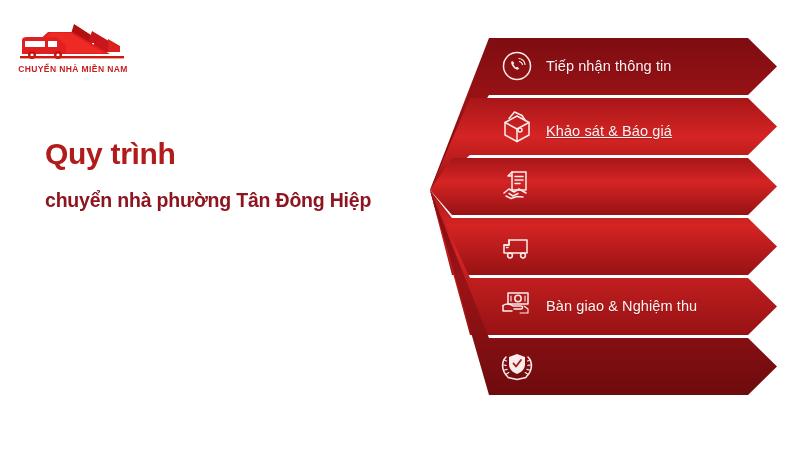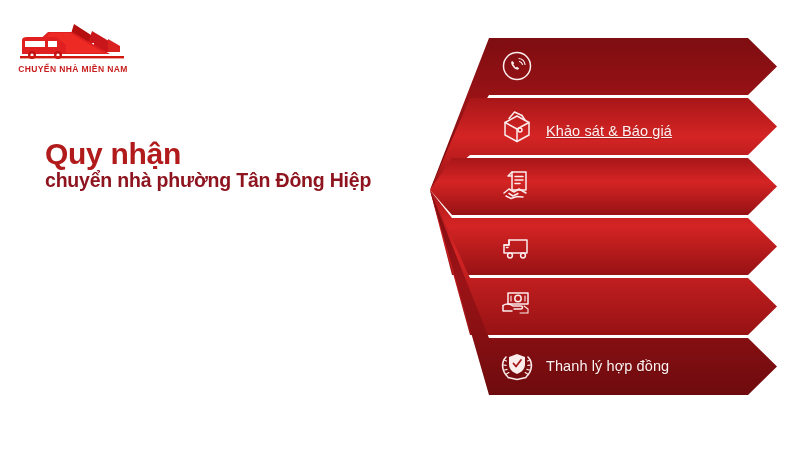--- a/index.html
+++ b/index.html
@@ -21,21 +21,21 @@
     font-family:"Liberation Sans", sans-serif;
   }
 
   
   .headline { position:absolute; left:45px; top:138px; width:400px; }
   .headline .line1 {
     font-size:30px; font-weight:bold; color:#B11B1B;
     letter-spacing:-.3px; line-height:1.05;
   }
   .headline .line2 {
-    margin-top:0; font-size:19.5px; font-weight:bold;
+    margin-top:20px; font-size:19.5px; font-weight:bold;
     color:#8E1520; letter-spacing:-.2px; line-height:1.12;
   }
 
   
   #fan { position:absolute; left:0; top:0; width:800px; height:450px; }
   .row-label {
     position:absolute; color:#fdf2f2; font-size:14.5px;
     font-weight:400; letter-spacing:.1px; white-space:nowrap;
     font-family:"Liberation Sans", sans-serif;
     text-shadow:0 1px 1px rgba(0,0,0,.18);
@@ -66,21 +66,21 @@
       <circle cx="18" cy="35" r="1.6" fill="#ffffff"></circle>
       <circle cx="44" cy="35" r="4" fill="#C21212"></circle>
       <circle cx="44" cy="35" r="1.6" fill="#ffffff"></circle>
 
       <rect x="6" y="36" width="104" height="2.4" fill="#D0180F"></rect>
     </svg>
     <div class="logo-text">CHUYỂN NHÀ MIỀN NAM</div>
   </div>
 
   <div class="headline">
-    <div class="line1">Quy nhận</div>
+    <div class="line1">Quy trình</div>
     <div class="line2">chuyển nhà phường Tân Đông Hiệp</div>
   </div>
 
   <svg id="fan" viewBox="0 0 800 450">
     <defs>
       <linearGradient id="gDark" x1="0" y1="0" x2="0" y2="1">
         <stop offset="0%" stop-color="#7E0D11"></stop>
         <stop offset="45%" stop-color="#9C1316"></stop>
         <stop offset="100%" stop-color="#6E0B0E"></stop>
       </linearGradient>
@@ -168,16 +168,17 @@
         <path d="M513.5 363.5 L516 366.5 L521 360" stroke="#A81618" stroke-width="1.8"></path>
         <path d="M506 357 C501 362 501.5 371 507.5 376.5" stroke-width="1.6"></path>
         <path d="M528 357 C533 362 532.5 371 526.5 376.5" stroke-width="1.6"></path>
         <path d="M504 360 l2.5 1 M503.5 365 l2.6 .4 M504.5 370 l2.6 -.6 M506.5 374 l2.3 -1.4" stroke-width="1.2"></path>
         <path d="M530 360 l-2.5 1 M530.5 365 l-2.6 .4 M529.5 370 l-2.6 -.6 M527.5 374 l-2.3 -1.4" stroke-width="1.2"></path>
         <path d="M508 377.5 L517 379.5 L526 377.5" stroke-width="1.4"></path>
       </g>
     </g>
   </svg>
 
+  <div class="row-label" style="left:546px; top:58px;">Tiếp nhận thông tin</div>
   <div class="row-label" style="left:546px; top:123px;text-decoration:underline;">Khảo sát &amp; Báo giá</div>
-  <div class="row-label" style="left:546px; top:358px;">Thanh lý hợp đồng</div>
+  <div class="row-label" style="left:546px; top:298px;">Bàn giao &amp; Nghiệm thu</div>
 
 </div>
 
 </body></html>

